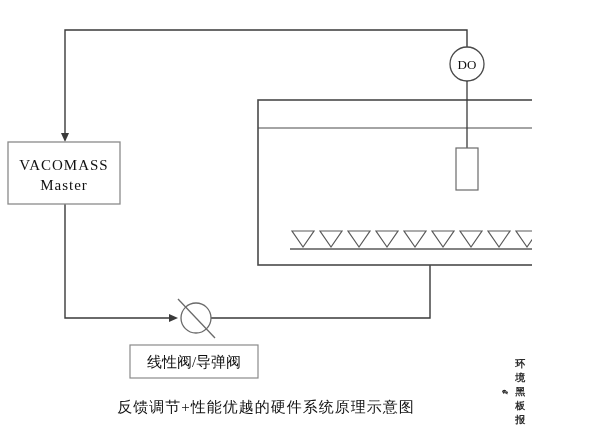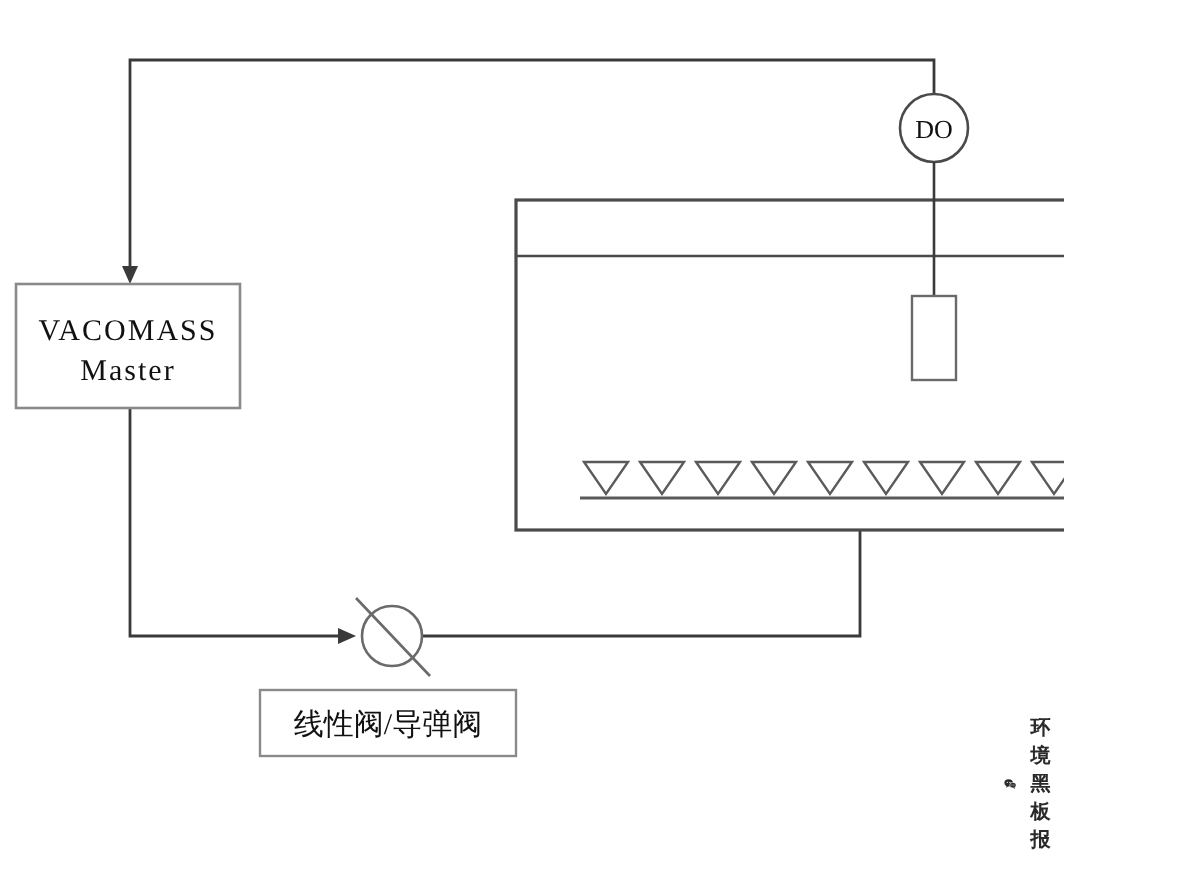--- a/index.html
+++ b/index.html
@@ -95,14 +95,15 @@
       <path d="M13.5 11.3 L14.4 13.4 L11.5 12" fill="#2a2a2a"></path>
       <circle cx="4.2" cy="5" r="0.8" fill="#ffffff"></circle>
       <circle cx="7.6" cy="5" r="0.8" fill="#ffffff"></circle>
       <circle cx="10.2" cy="8.2" r="0.7" fill="#ffffff"></circle>
       <circle cx="12.8" cy="8.2" r="0.7" fill="#ffffff"></circle>
     </svg>
     <span class="watermark-text">环境黑板报</span>
   </div>
 
   
+  <div class="caption">反馈调节+性能优越的硬件系统原理示意图</div>
 
 </div>
 
 </body></html>

